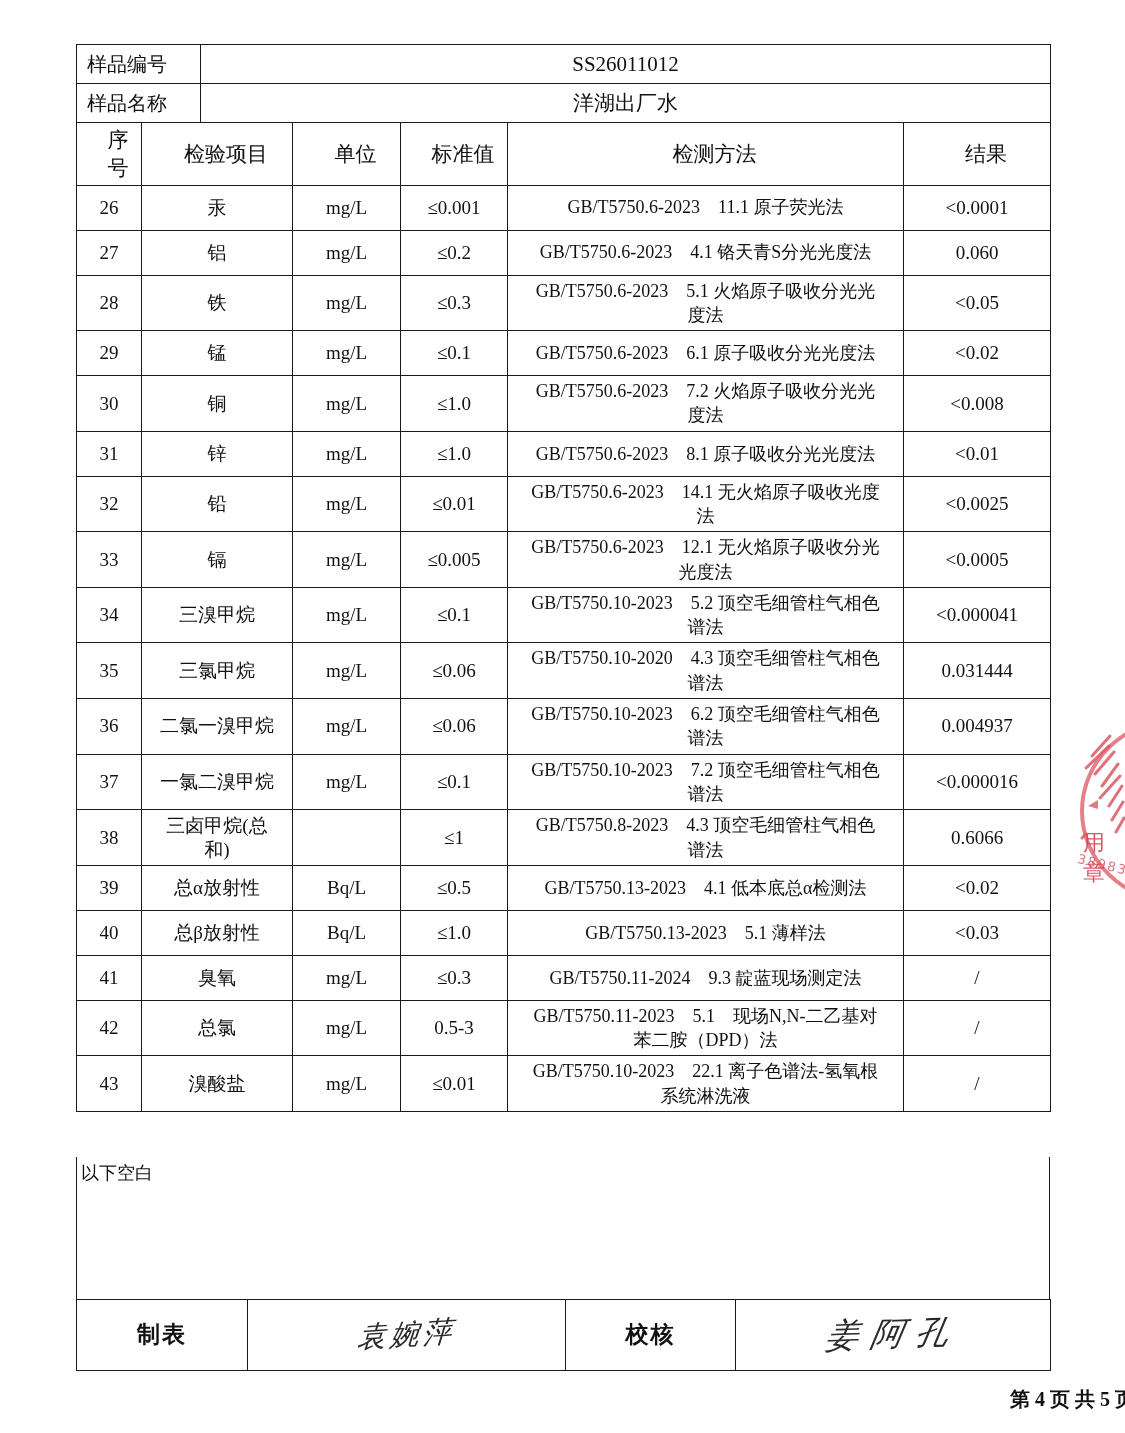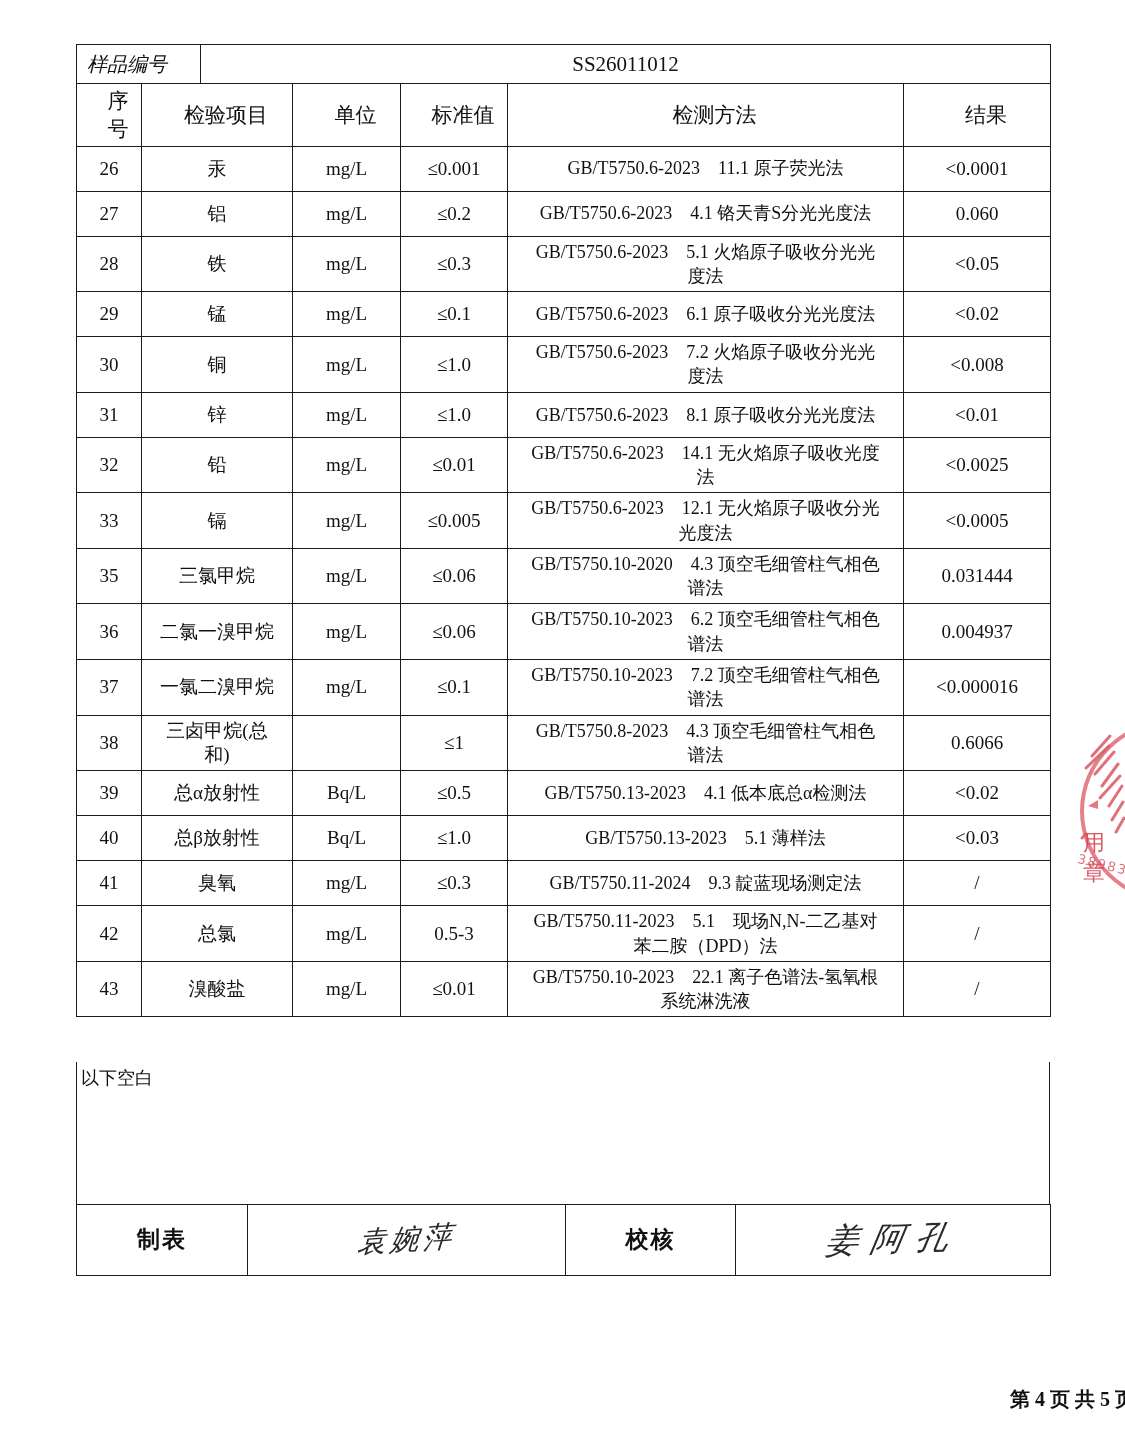--- a/index.html
+++ b/index.html
@@ -7,21 +7,21 @@
     width:1125px;height:1433px;position:relative;background:#ffffff;
     font-family:"Liberation Serif","DejaVu Serif",serif;color:#111;
     overflow:hidden;
   }
   .sheet{position:absolute;left:76px;top:44px;width:974px;}
   table{border-collapse:collapse;width:974px;table-layout:fixed;}
   td,th{border:1.5px solid #1a1a1a;text-align:center;vertical-align:middle;
         padding:3px 5px;font-weight:normal;overflow:hidden;}
   
   .info-table td{height:32px;font-size:21px;}
-  .info-table .lbl{text-align:left;padding-left:10px;font-size:20px;font-style:italic;}
+  .info-table .lbl{text-align:left;padding-left:10px;font-size:20px;}
   
   .main-table{margin-top:-1.5px;}
   .main-table th{height:42px;font-size:21px;padding-left:23px;}
   .main-table td{font-size:19px;height:38px;line-height:1.25;}
   .main-table td.method-cell{font-size:18px;white-space:pre-line;line-height:1.35;}
   .main-table td.item-cell{white-space:pre-line;}
   
   .blank-block{
     border-left:1.5px solid #1a1a1a;border-right:1.5px solid #1a1a1a;
     height:143px;box-sizing:border-box;
@@ -59,20 +59,24 @@
 
   <table class="info-table">
     <colgroup>
         <col style="width:124px">
         <col style="width:850px">
       </colgroup>
     <tbody>
         <tr>
       <td class="lbl">样品编号</td>
       <td>SS26011012</td>
+    </tr>
+    <tr>
+      <td class="lbl">样品名称</td>
+      <td>洋湖出厂水</td>
     </tr>
   </tbody>
     </table>
 
   <table class="main-table">
     <colgroup>
       <col style="width:65px">
         <col style="width:151px">
         <col style="width:108px">
       <col style="width:107px">
@@ -152,20 +156,29 @@
         <tr>
           <td>33</td>
           <td class="item-cell">镉</td>
           <td>mg/L</td>
           <td>≤0.005</td>
           <td class="method-cell">GB/T5750.6-2023　12.1 无火焰原子吸收分光
 光度法</td>
           <td>&lt;0.0005</td>
         </tr>
         <tr>
+          <td>34</td>
+          <td class="item-cell">三溴甲烷</td>
+          <td>mg/L</td>
+          <td>≤0.1</td>
+          <td class="method-cell">GB/T5750.10-2023　5.2 顶空毛细管柱气相色
+谱法</td>
+          <td>&lt;0.000041</td>
+        </tr>
+        <tr>
           <td>35</td>
           <td class="item-cell">三氯甲烷</td>
           <td>mg/L</td>
           <td>≤0.06</td>
           <td class="method-cell">GB/T5750.10-2020　4.3 顶空毛细管柱气相色
 谱法</td>
           <td>0.031444</td>
         </tr>
         <tr>
           <td>36</td>

